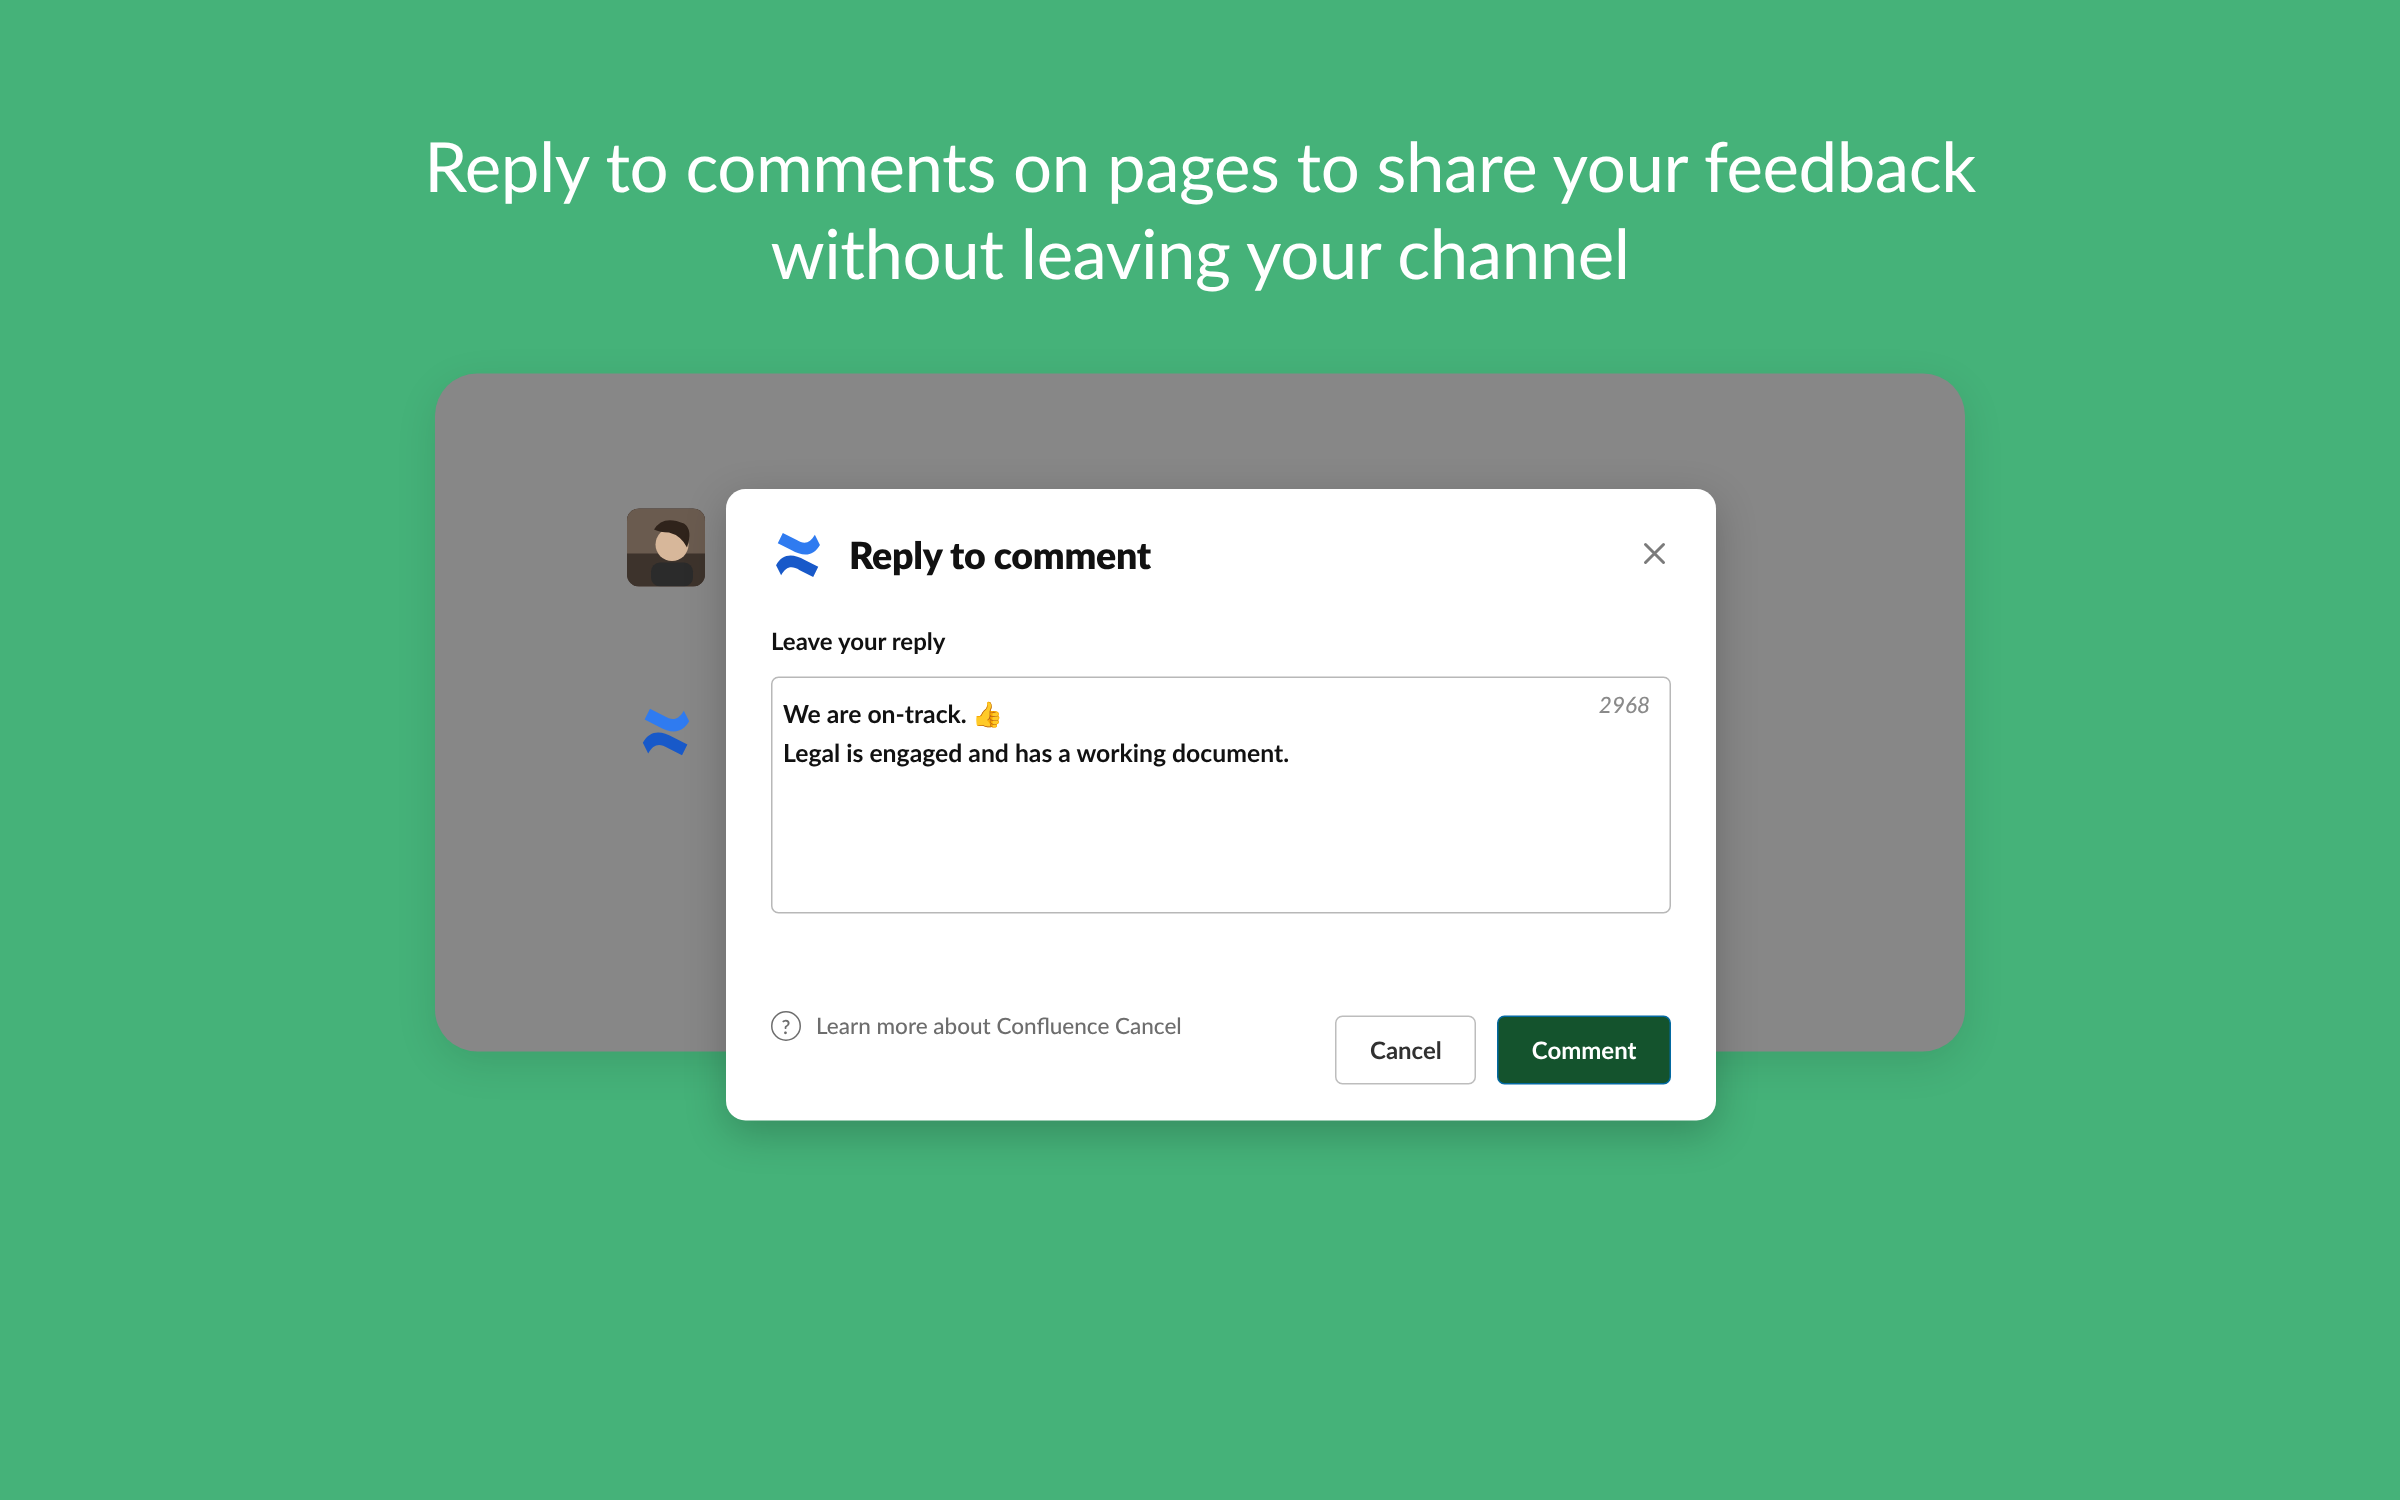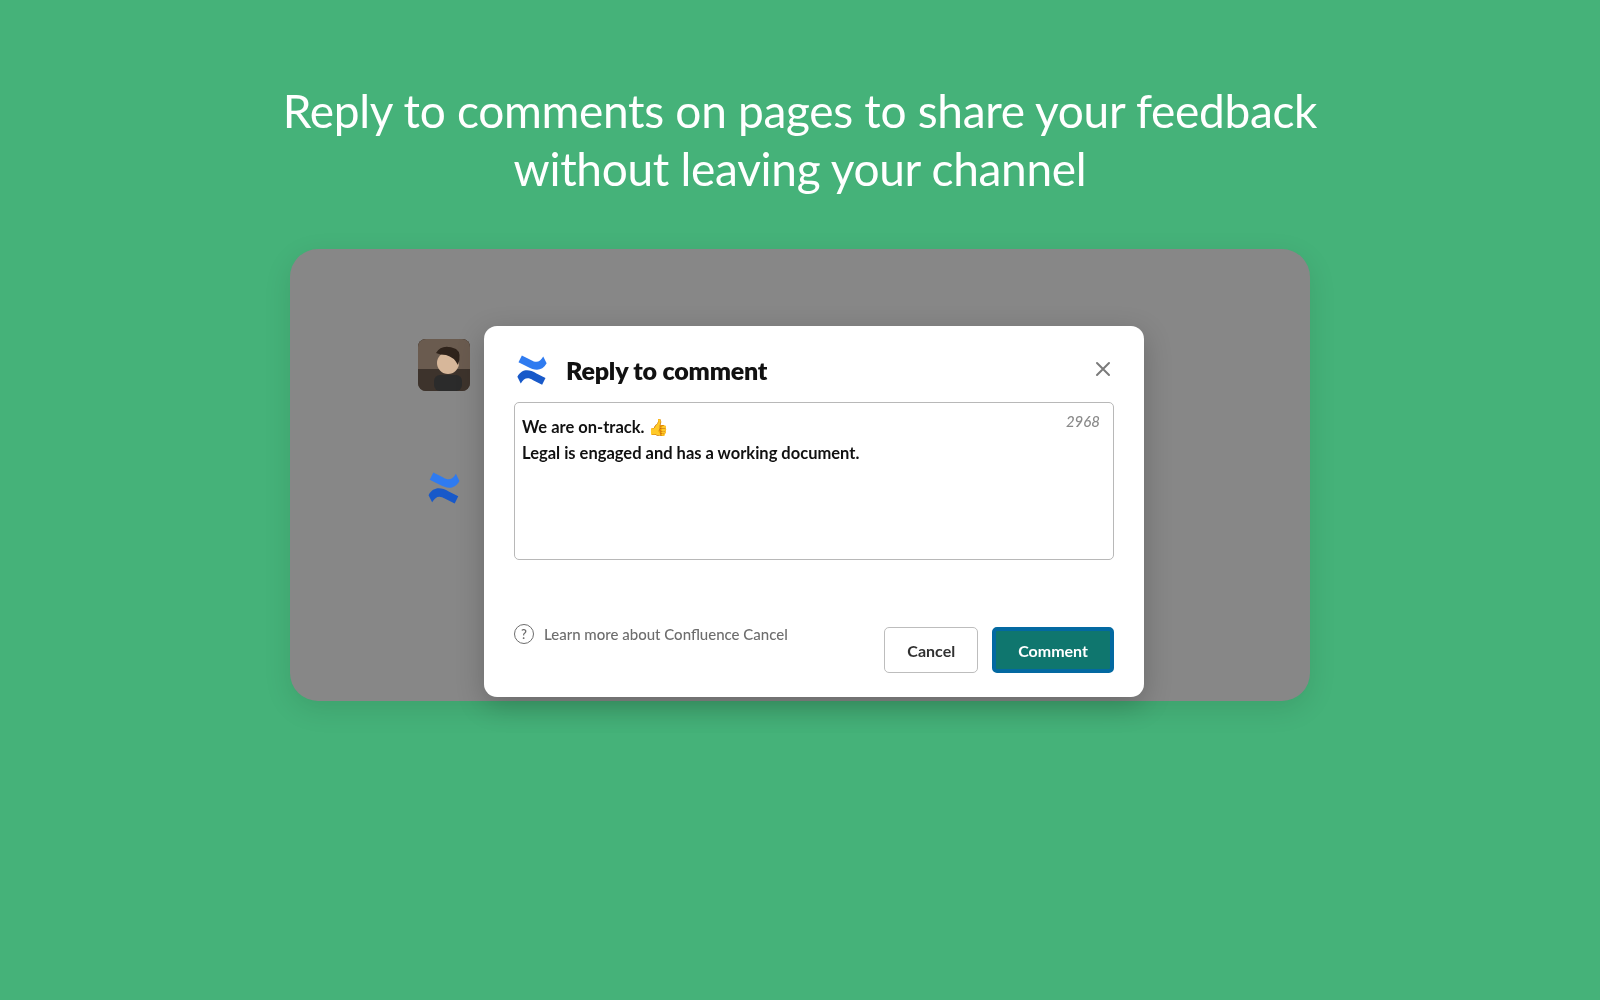--- a/index.html
+++ b/index.html
@@ -164,22 +164,22 @@
     justify-content: center;
     font-family: inherit;
     margin-top: 32px;
   }
   .btn-cancel {
     background: #fff;
     color: #313131;
     border: 1px solid #bdbdbd;
   }
   .btn-primary {
-    border: 4px solid #0369a1;
-    background: #0f766e;
+    border: 1px solid #0369a1;
+    background: #14532d;
     color: #fff;
   }
 </style>
 </head>
 <body>
 
 <h1 class="headline">Reply to comments on pages to share your feedback without leaving your channel</h1>
 
 <div class="stage">
 
@@ -207,20 +207,21 @@
         <path d="M29 10 C 25 17, 19 17, 12 13 L4 9 L7 3 L15 7 C 20 10, 23 9, 26 4 Z" fill="#2f7bf0"></path>
       </svg>
       <div class="modal-title">Reply to comment</div>
       <button class="close-btn" aria-label="Close">
         <svg viewBox="0 0 16 16">
           <path d="M2 2 L14 14 M14 2 L2 14" stroke="#7b7b7b" stroke-width="2" stroke-linecap="round" fill="none"></path>
         </svg>
       </button>
     </div>
 
+    <div class="field-label">Leave your reply</div>
 
     <div class="textarea-wrap">
       <textarea class="textarea" style="">We are on-track. 👍
 Legal is engaged and has a working document.</textarea>
       <span class="char-count">2968</span>
     </div>
 
     <div class="modal-footer">
       <a class="help-link">
         <span class="qmark">?</span>

